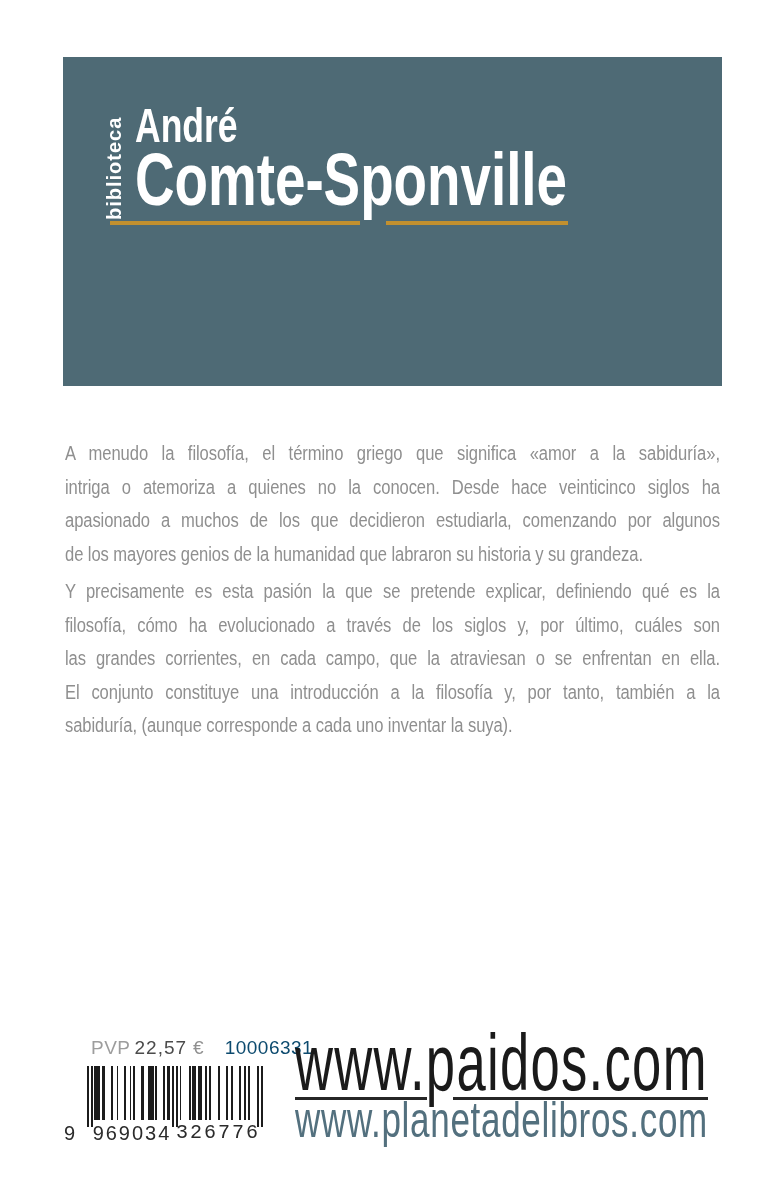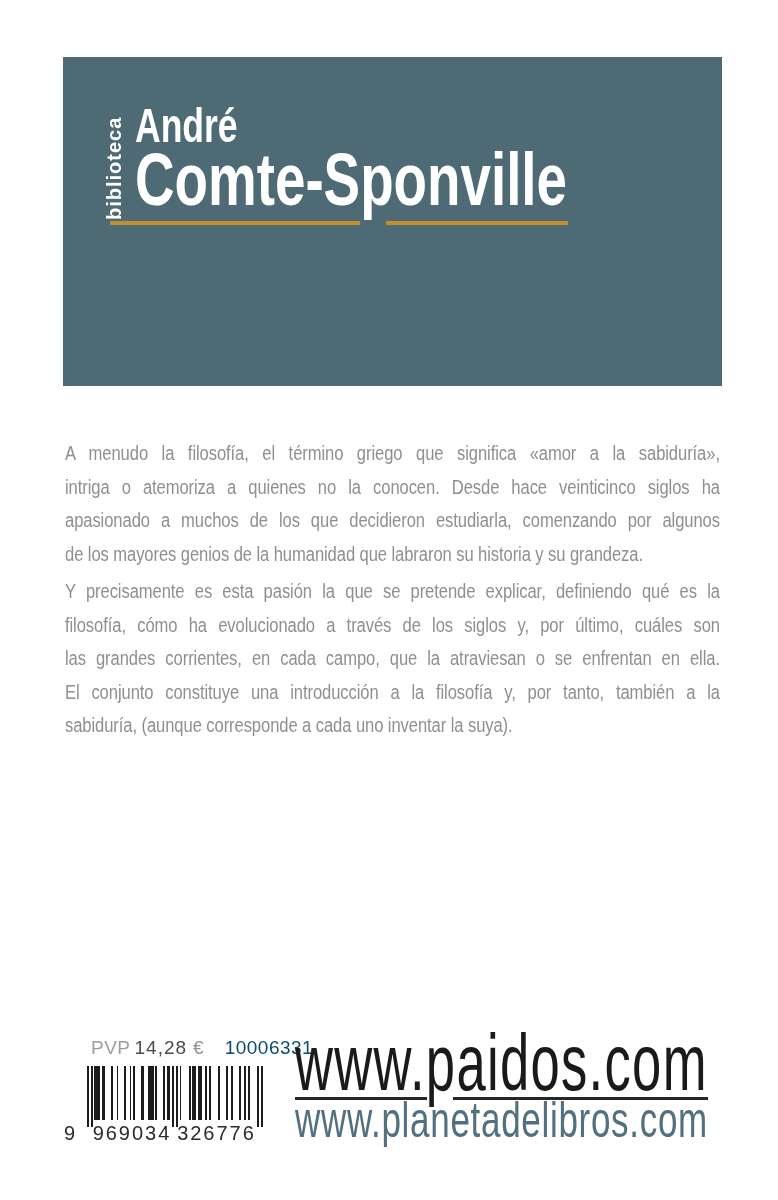--- a/index.html
+++ b/index.html
@@ -60,21 +60,21 @@
   
   .barcode { position:absolute; left:87px; top:1066px; width:176px; height:76px; }
   .bar { position:absolute; top:0; height:54px; background:var(--ink,#1c1c1c); }
   .bar.guard { height:61px; }
   .bc-digit {
     position:absolute; top:57px; font-size:20px; line-height:1;
     color:#2b2b2b; white-space:nowrap;
   }
   .bc-first { left:-23px; }
   .bc-g1 { left:4px;  width:82px; text-align:center; letter-spacing:2px; }
-  .bc-g2 { left:89px; width:81px; text-align:center; letter-spacing:2px; }
+  .bc-g2 { left:89px; width:81px; text-align:center; letter-spacing:2px;font-family:Liberation Mono, monospace; }
 
   
   .url-primary {
     position:absolute; left:295px; top:1023px;
     font-size:80px; line-height:1; color:#1a1a1a; letter-spacing:2px;
     transform:scaleX(0.657); transform-origin:0 0; white-space:nowrap;
   }
   .url-underline .useg {
     position:absolute; top:1097px; height:3px; background:#262626;
   }
@@ -113,21 +113,21 @@
       <div class="line">filosofía, cómo ha evolucionado a través de los siglos y, por último, cuáles son</div>
       <div class="line">las grandes corrientes, en cada campo, que la atraviesan o se enfrentan en ella.</div>
       <div class="line">El conjunto constituye una introducción a la filosofía y, por tanto, también a la</div>
       <div class="line last">sabiduría, (aunque corresponde a cada uno inventar la suya).</div>
     </section>
   </main>
 
   <section>
     <div class="price-row">
       <span class="pvp">PVP</span>
-      <span class="price-value">14,28</span>
+      <span class="price-value">22,57</span>
       <span class="euro">€</span>
       <span class="code">10006331</span>
     </div>
 
     <div class="barcode">
       <div class="bars" id="bars">
           <div class="bar guard" style="left: 0px; width: 1.85px;"></div>
           <div class="bar guard" style="left: 3.7px; width: 1.85px;"></div>
           <div class="bar" style="left: 7.4px; width: 5.55px;"></div>
           <div class="bar" style="left: 14.8px; width: 3.7px;"></div>

